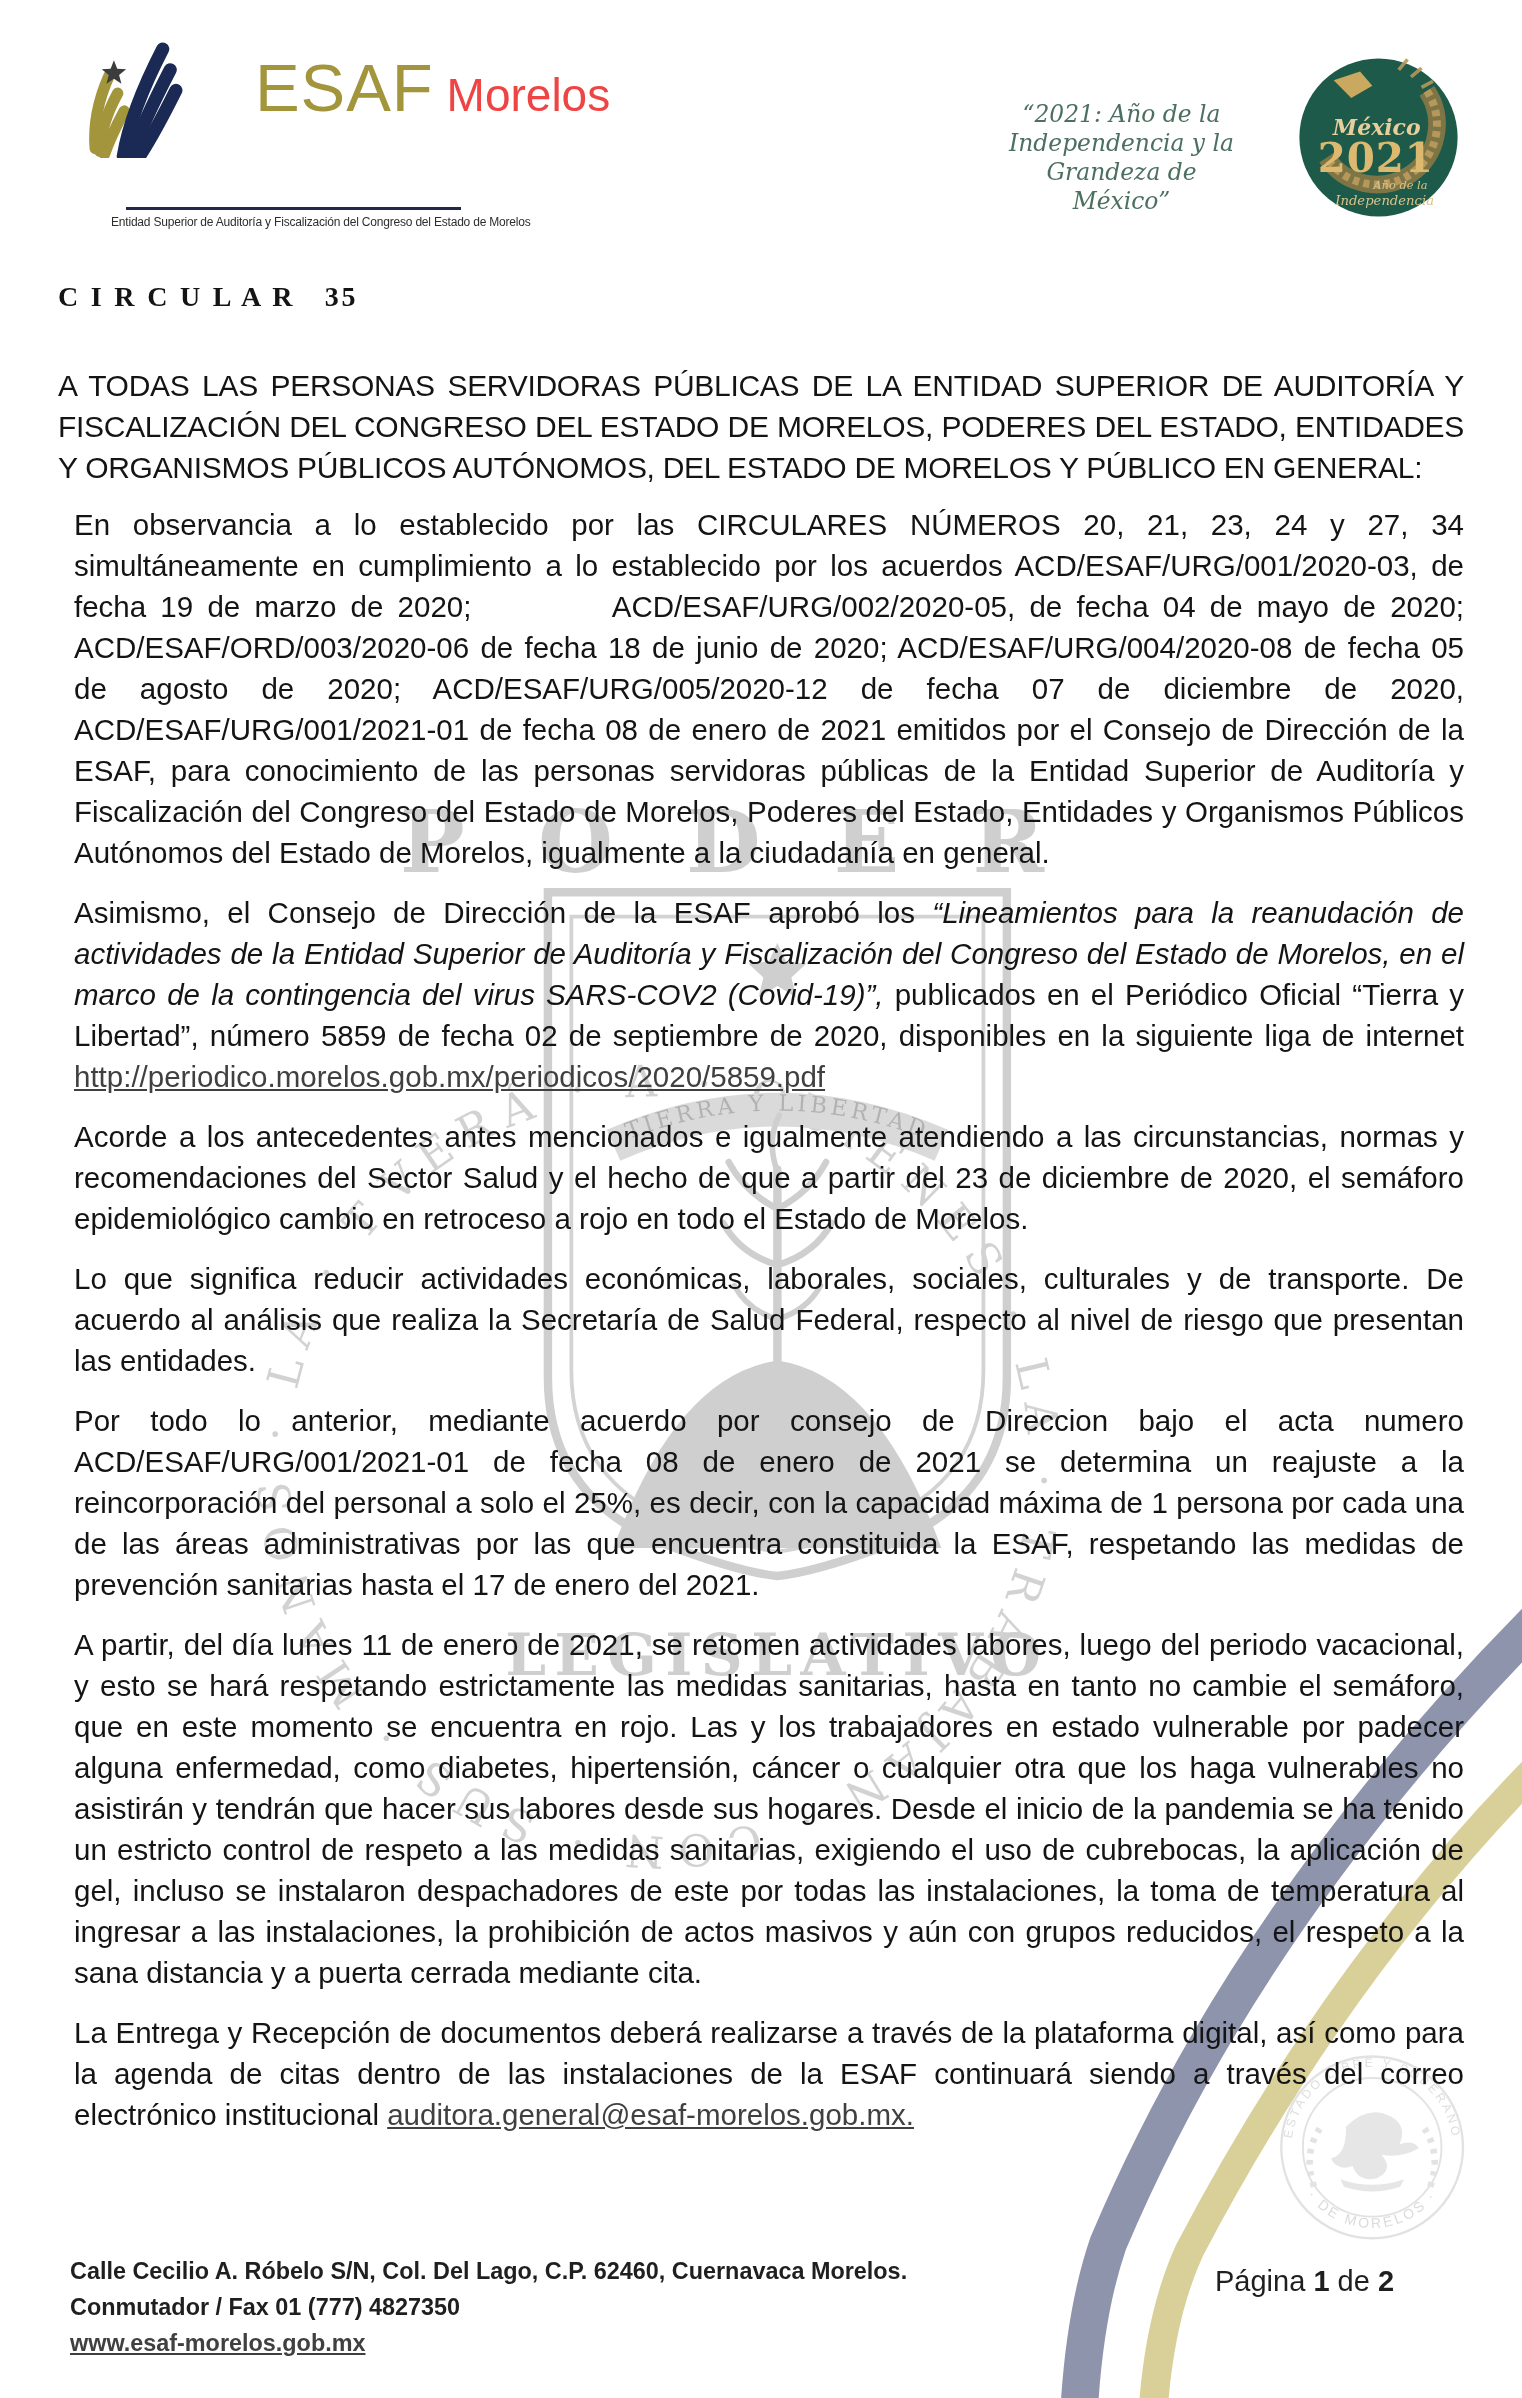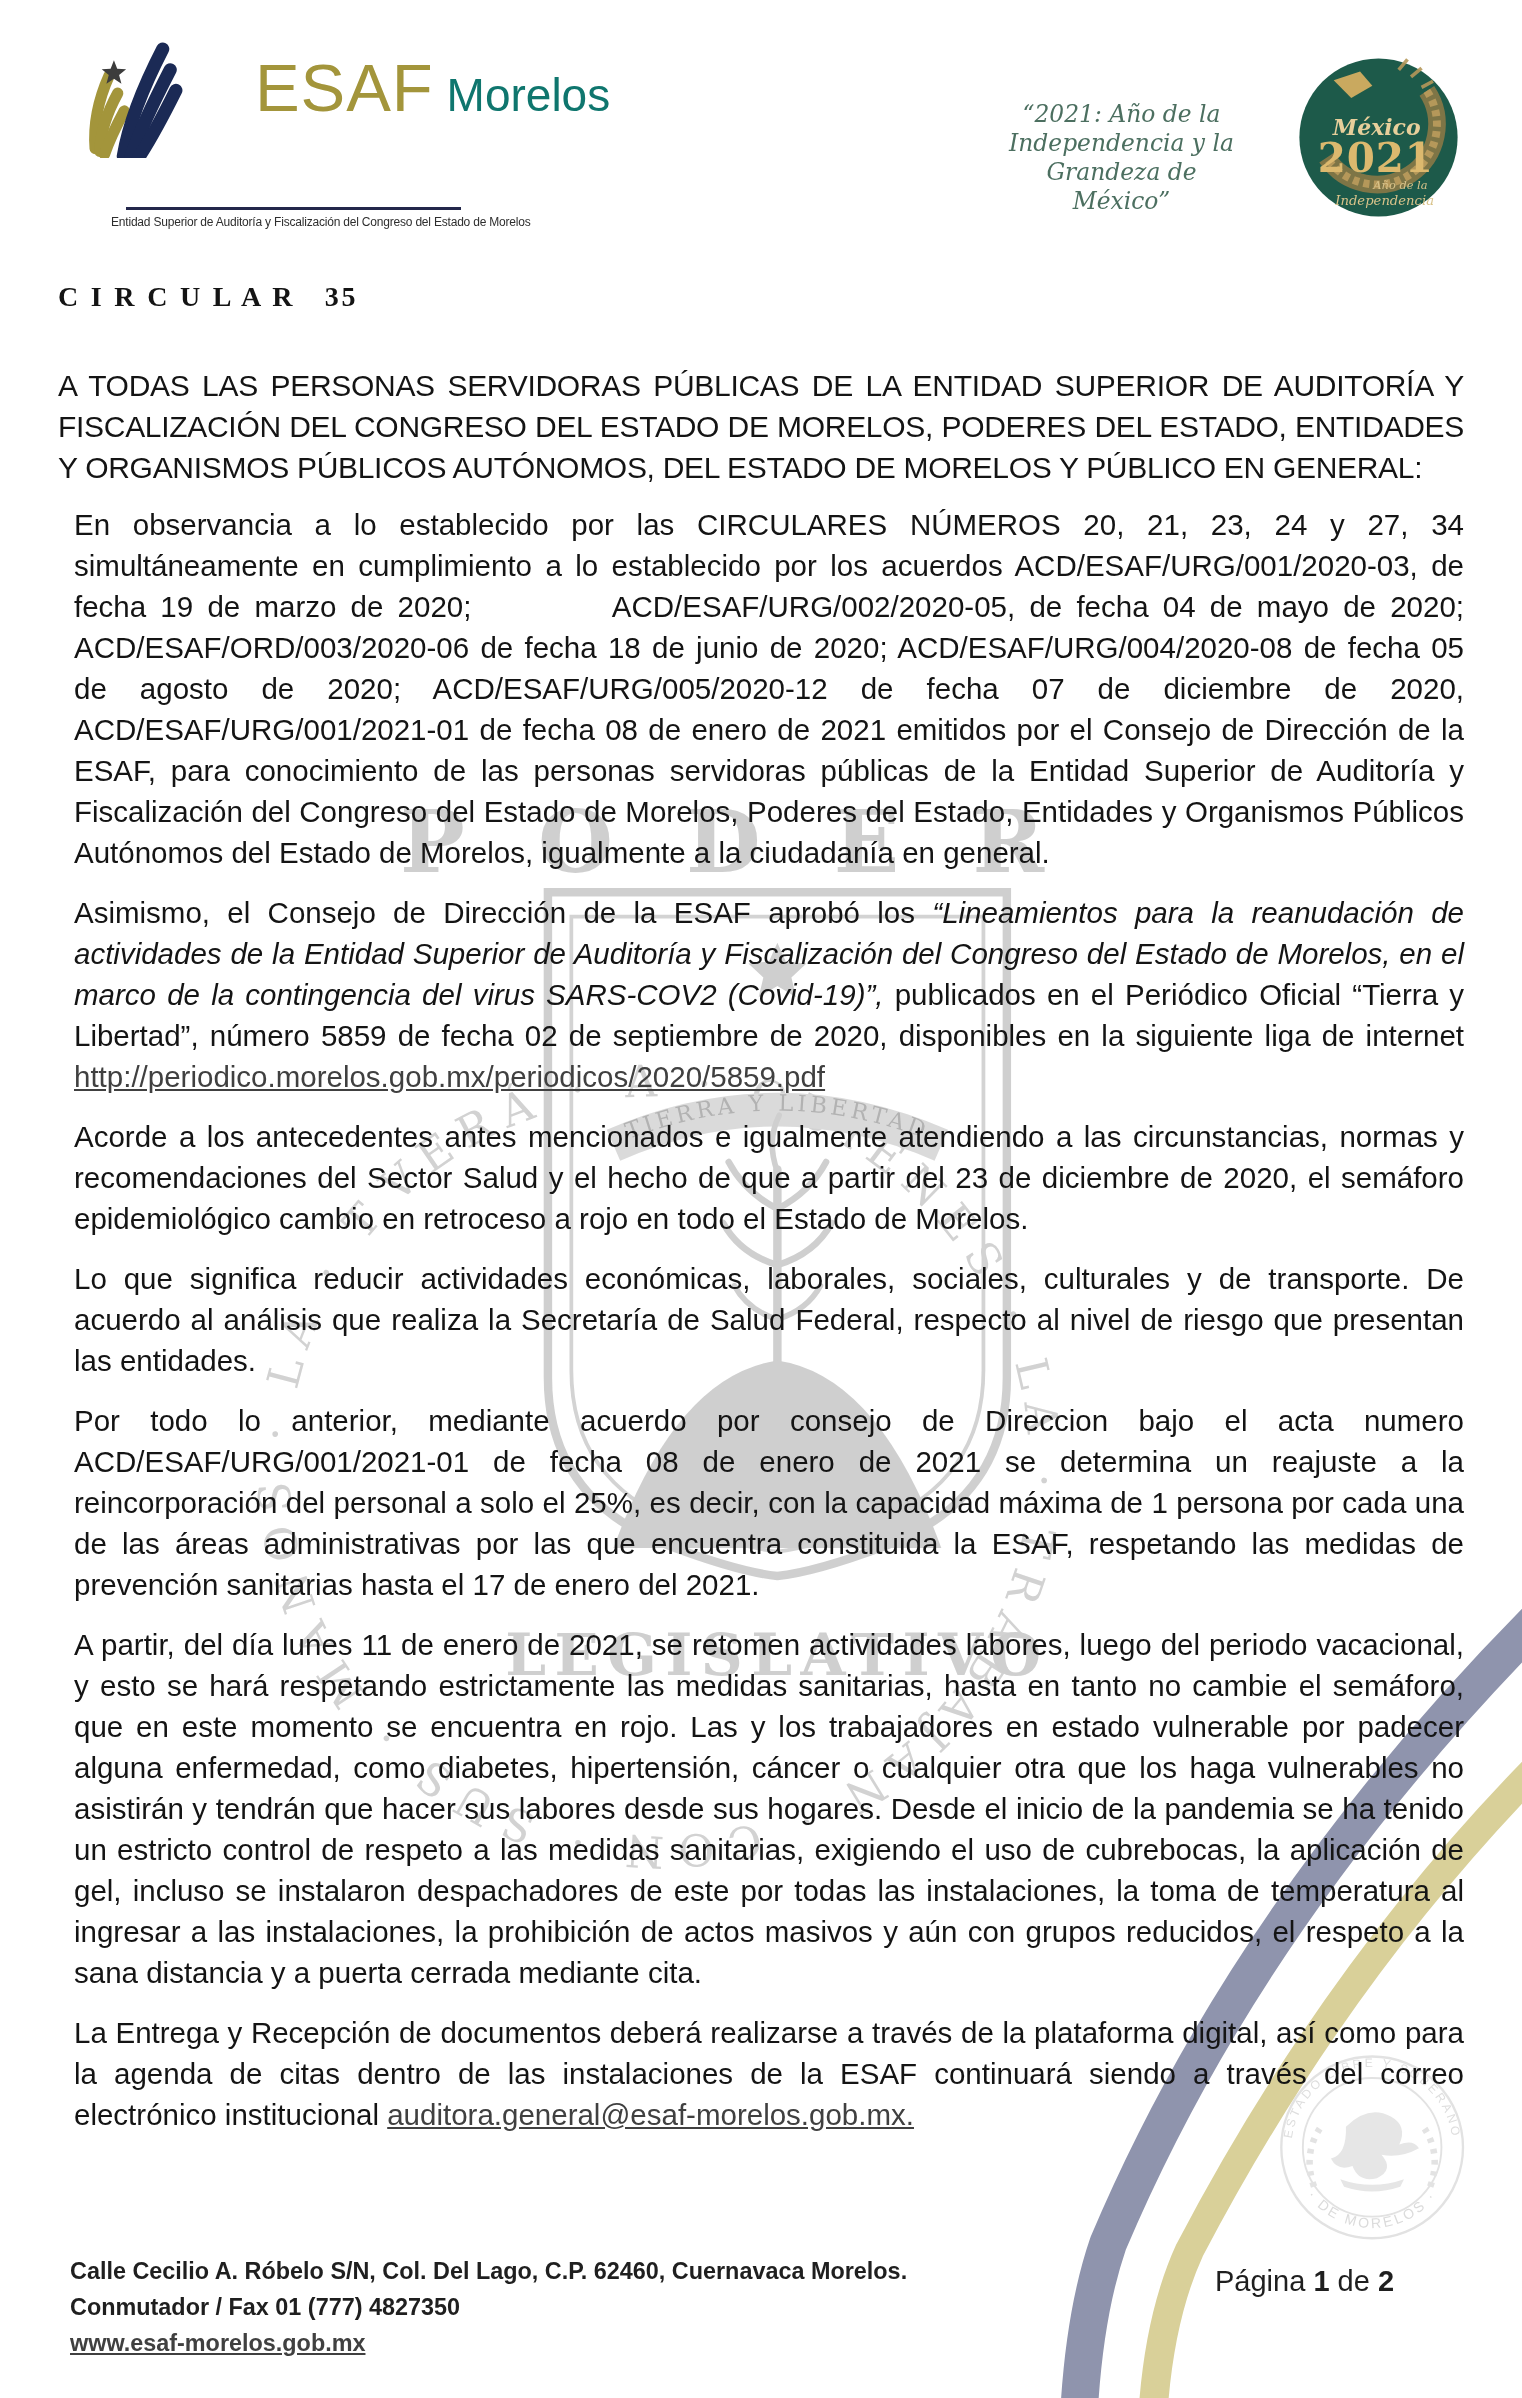--- a/index.html
+++ b/index.html
@@ -10,21 +10,21 @@
   }
   .layer{position:absolute;left:0;top:0;width:1522px;height:2399px;pointer-events:none;}
   .z0{z-index:0}.z1{z-index:1}
   .content{position:relative;z-index:2;}
 
   
   .hdr{position:relative;height:251px;}
   .wings{position:absolute;left:67px;top:34px;}
   .brand{position:absolute;left:225px;top:49px;display:flex;align-items:baseline;white-space:nowrap;}
   .brand .esaf{font-size:67px;color:#a3953b;letter-spacing:0.9px;margin-left:30px;}
-  .brand .mor{font-size:46px;color:#0f766e;margin-left:13px;}
+  .brand .mor{font-size:46px;color:#ef4444;margin-left:13px;}
   .logo-rule{position:absolute;left:126px;top:207px;width:335px;height:2.8px;background:#23274b;}
   .tagline{position:absolute;left:111px;top:215px;width:367px;text-align:center;
     font-size:12px;color:#2e2e2e;white-space:nowrap;letter-spacing:-0.2px;}
   .quote{position:absolute;left:995px;top:100px;width:253px;text-align:center;
     font-family:"DejaVu Serif",serif;font-style:italic;font-size:23.4px;line-height:29px;color:#4c6f60;}
   .badge{position:absolute;left:1295px;top:54px;}
 
   
   .main{margin:0 58px;}
   .doc-title{margin:30px 0 0 0;font-weight:bold;font-size:28px;

